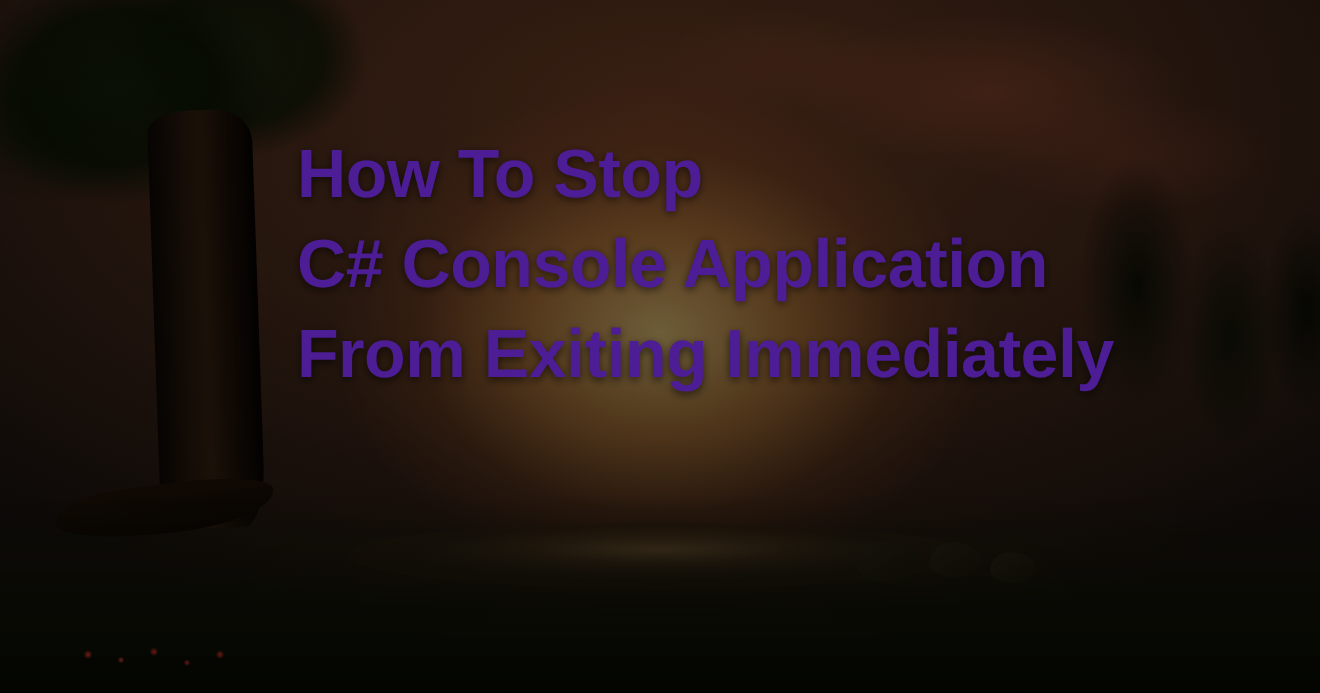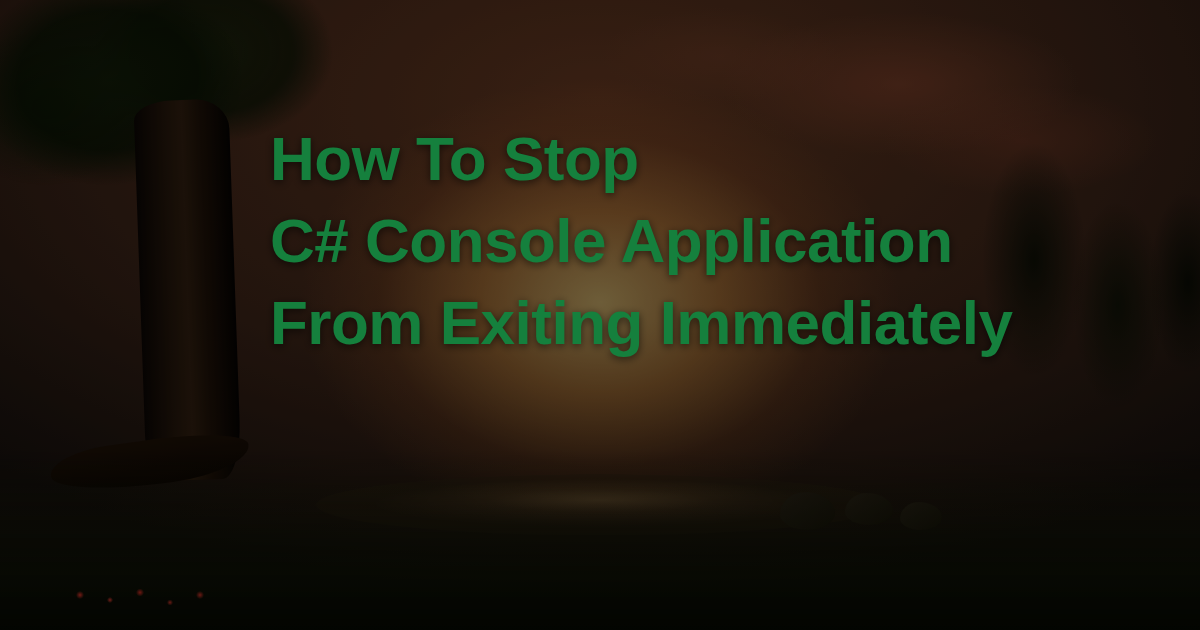--- a/index.html
+++ b/index.html
@@ -117,21 +117,21 @@
       z-index: 5;
     }
     .title-container {
       position: absolute;
       left: 270px;
       top: 118px;
       z-index: 10;
       max-width: 860px;
     }
     .title {
-      color: #15803d;
+      color: #4c1d95;
       font-size: 62px;
       font-weight: 900;
       line-height: 1.32;
       letter-spacing: -0.5px;
       text-shadow: 0 2px 8px rgba(0, 0, 0, 0.6);
       white-space: pre-line;
     }
     .log {
       position: absolute;
       bottom: 145px;

